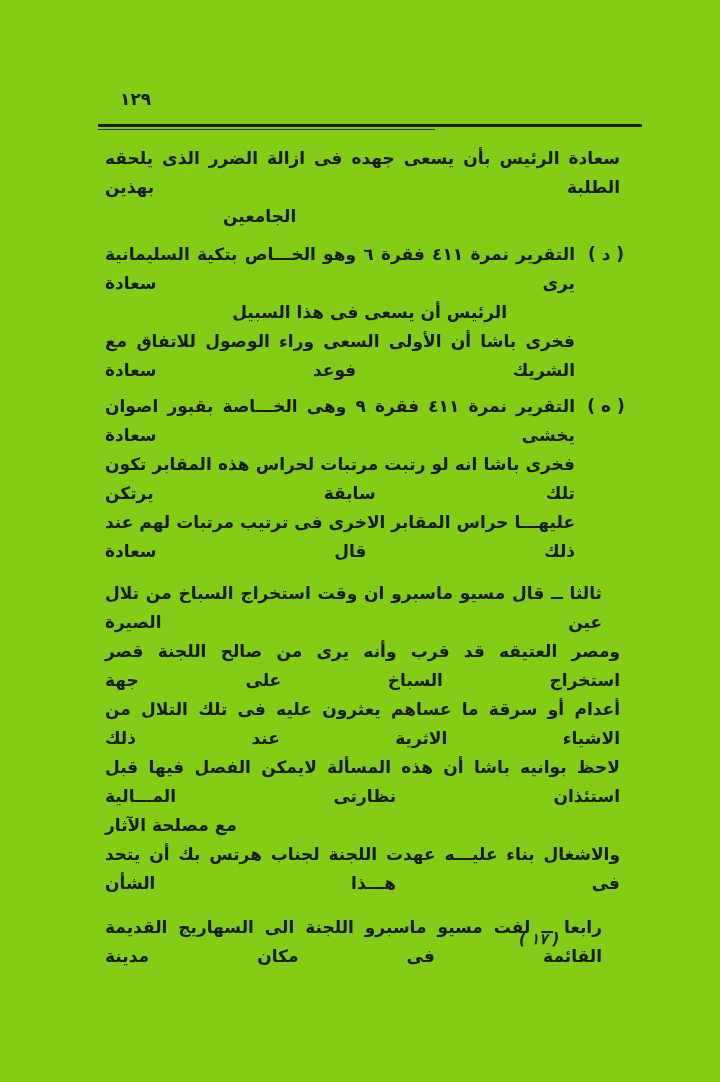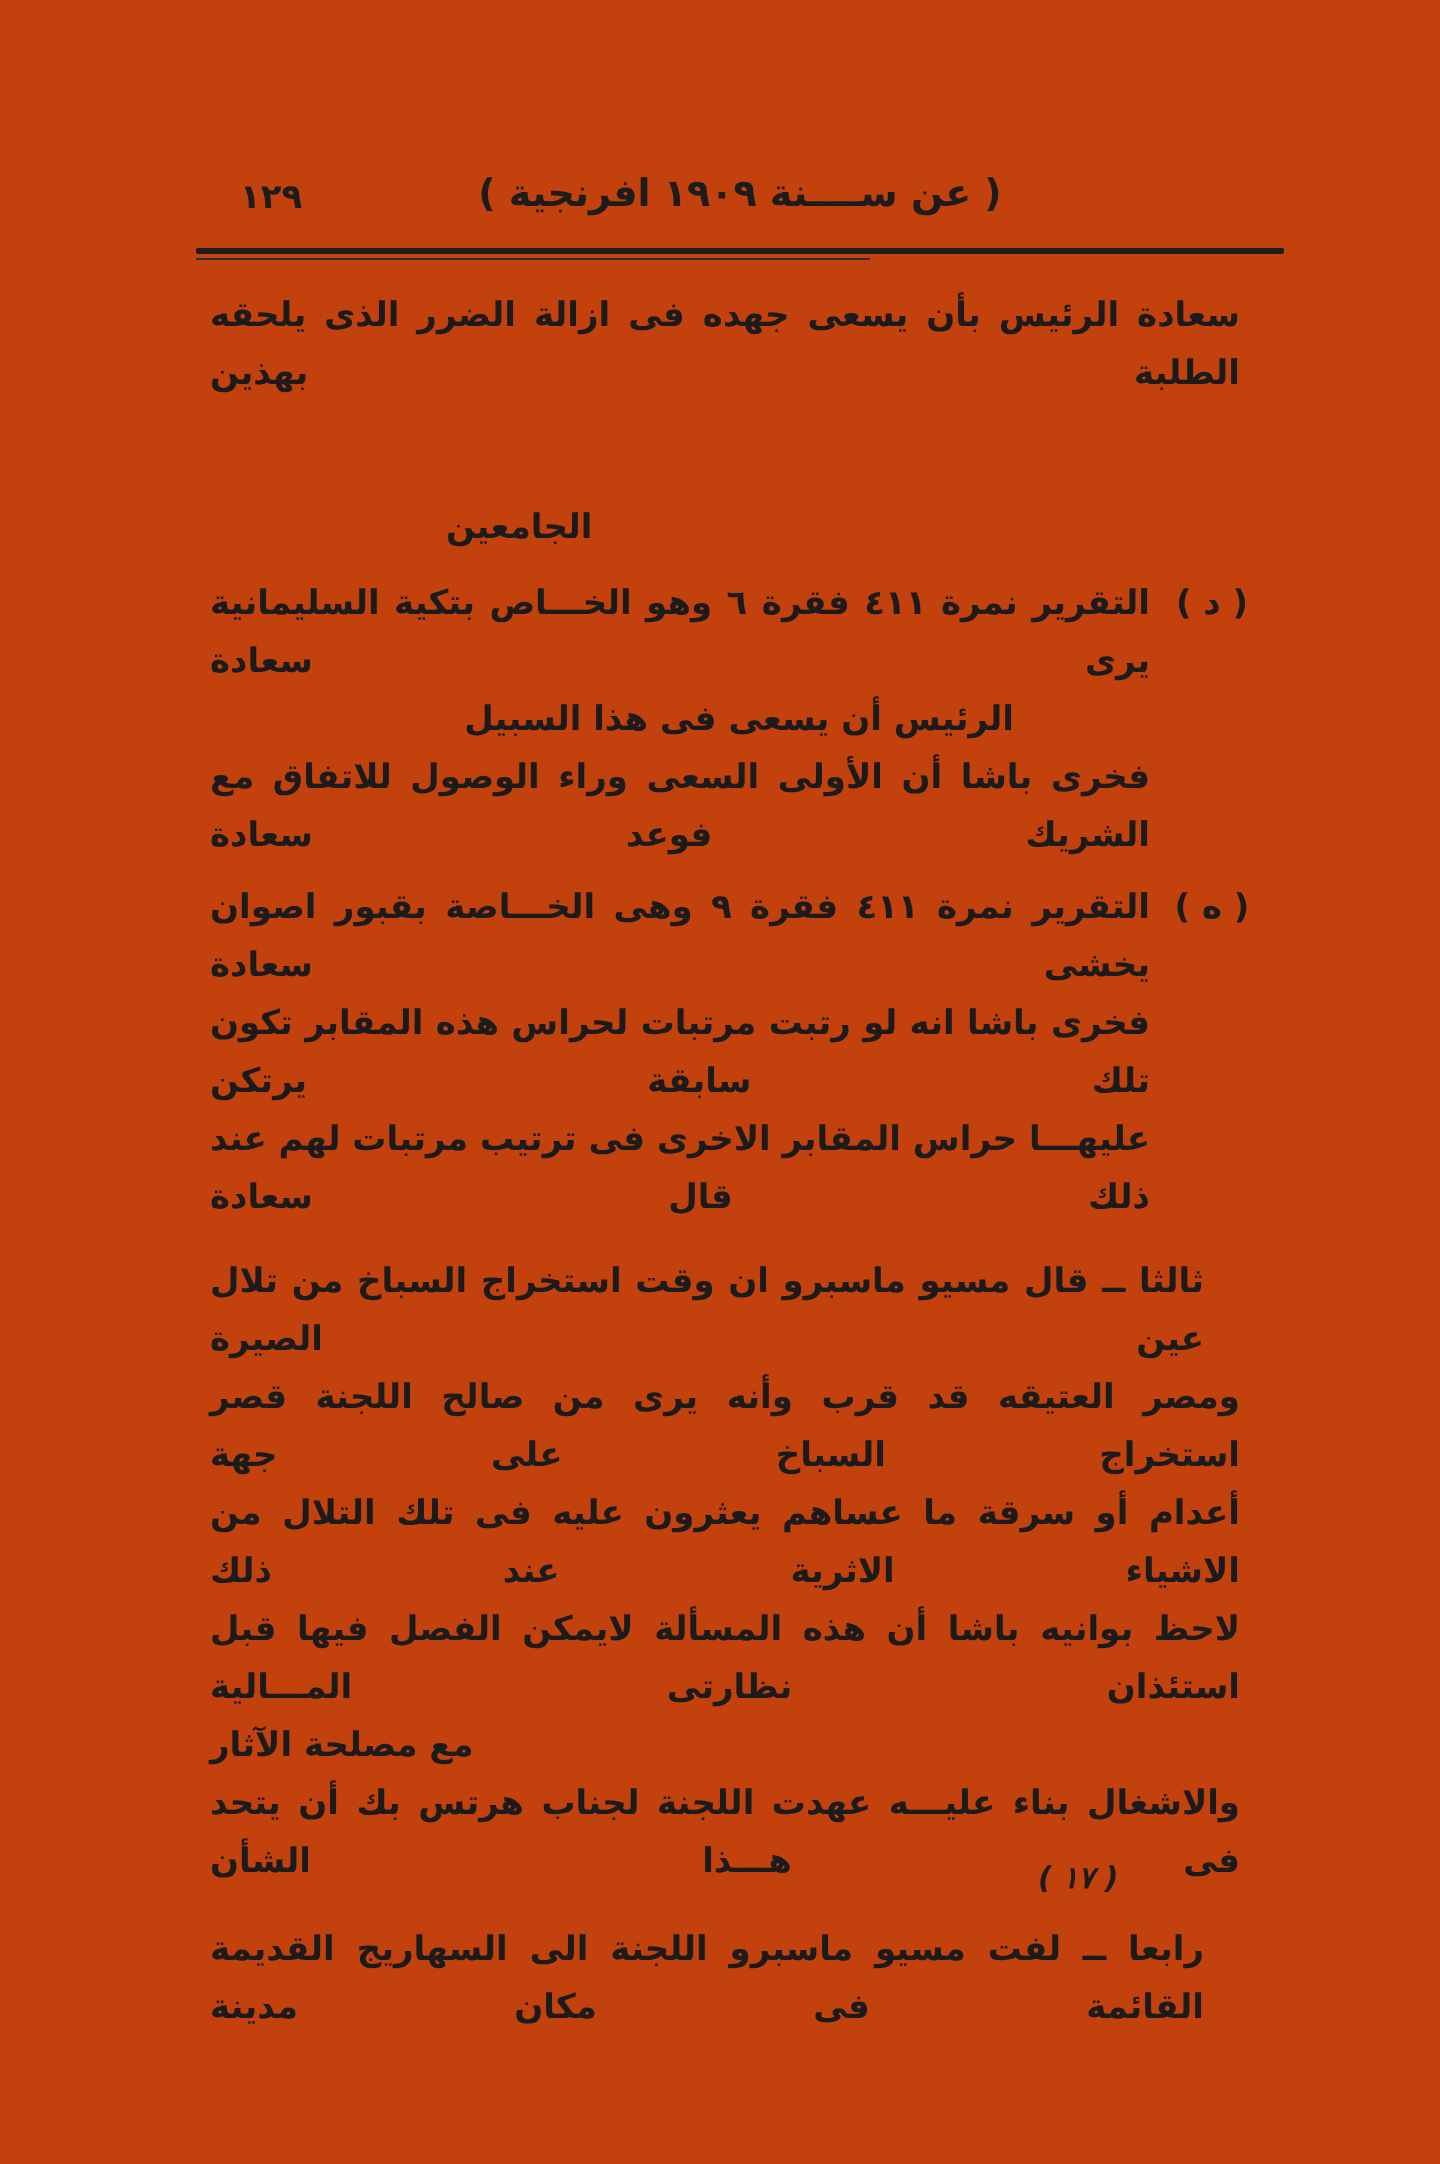--- a/index.html
+++ b/index.html
@@ -4,21 +4,21 @@
 <style>
   html,body { margin:0; padding:0; }
   body {
     width:720px; height:1082px;
     background:#fdfdfb;
     font-family:"DejaVu Sans", sans-serif;
   }
   .page {
     position:relative;
     width:720px; height:1082px;
-    background:#c2410c;
+    background:#84cc16;
     color:#1c1c1c;
     overflow:hidden;
   }
   
   .hdr {
     position:absolute; top:86px; left:100px; right:80px; height:32px;
   }
   .page-number {
     position:absolute; left:20px; top:3px;
     font-size:17px; font-weight:bold;
@@ -48,21 +48,20 @@
     line-height:29px;
     color:#1b1b1b;
   }
   .tline {
     text-align:justify;
     text-align-last:justify;
   }
   .intro-end {
     text-align-last:left;
     padding-left:118px;
-    margin-top:48px;
   }
   .flush-left {
     text-align-last:left;
   }
   .d-end {
     text-align-last:right;
     padding-right:68px;
   }
   .first-indent { padding-right:18px; }
   .items { margin-top:9px; }
@@ -81,21 +80,20 @@
     direction:rtl; white-space:nowrap;font-style:italic;
   }
 </style>
 </head>
 <body>
 
 <div class="page">
 
   <div class="hdr">
     <div class="page-number">١٢٩</div>
-    <div class="hdr-title">( عن ســــنة ١٩٠٩ افرنجية )</div>
   </div>
 
   <div class="rule"></div>
 
   <main>
 
     <div class="intro">
       <div class="tline">سعادة الرئيس بأن يسعى جهده فى ازالة الضرر الذى يلحقه الطلبة بهذين</div>
       <div class="tline intro-end">الجامعين</div>
     </div>

